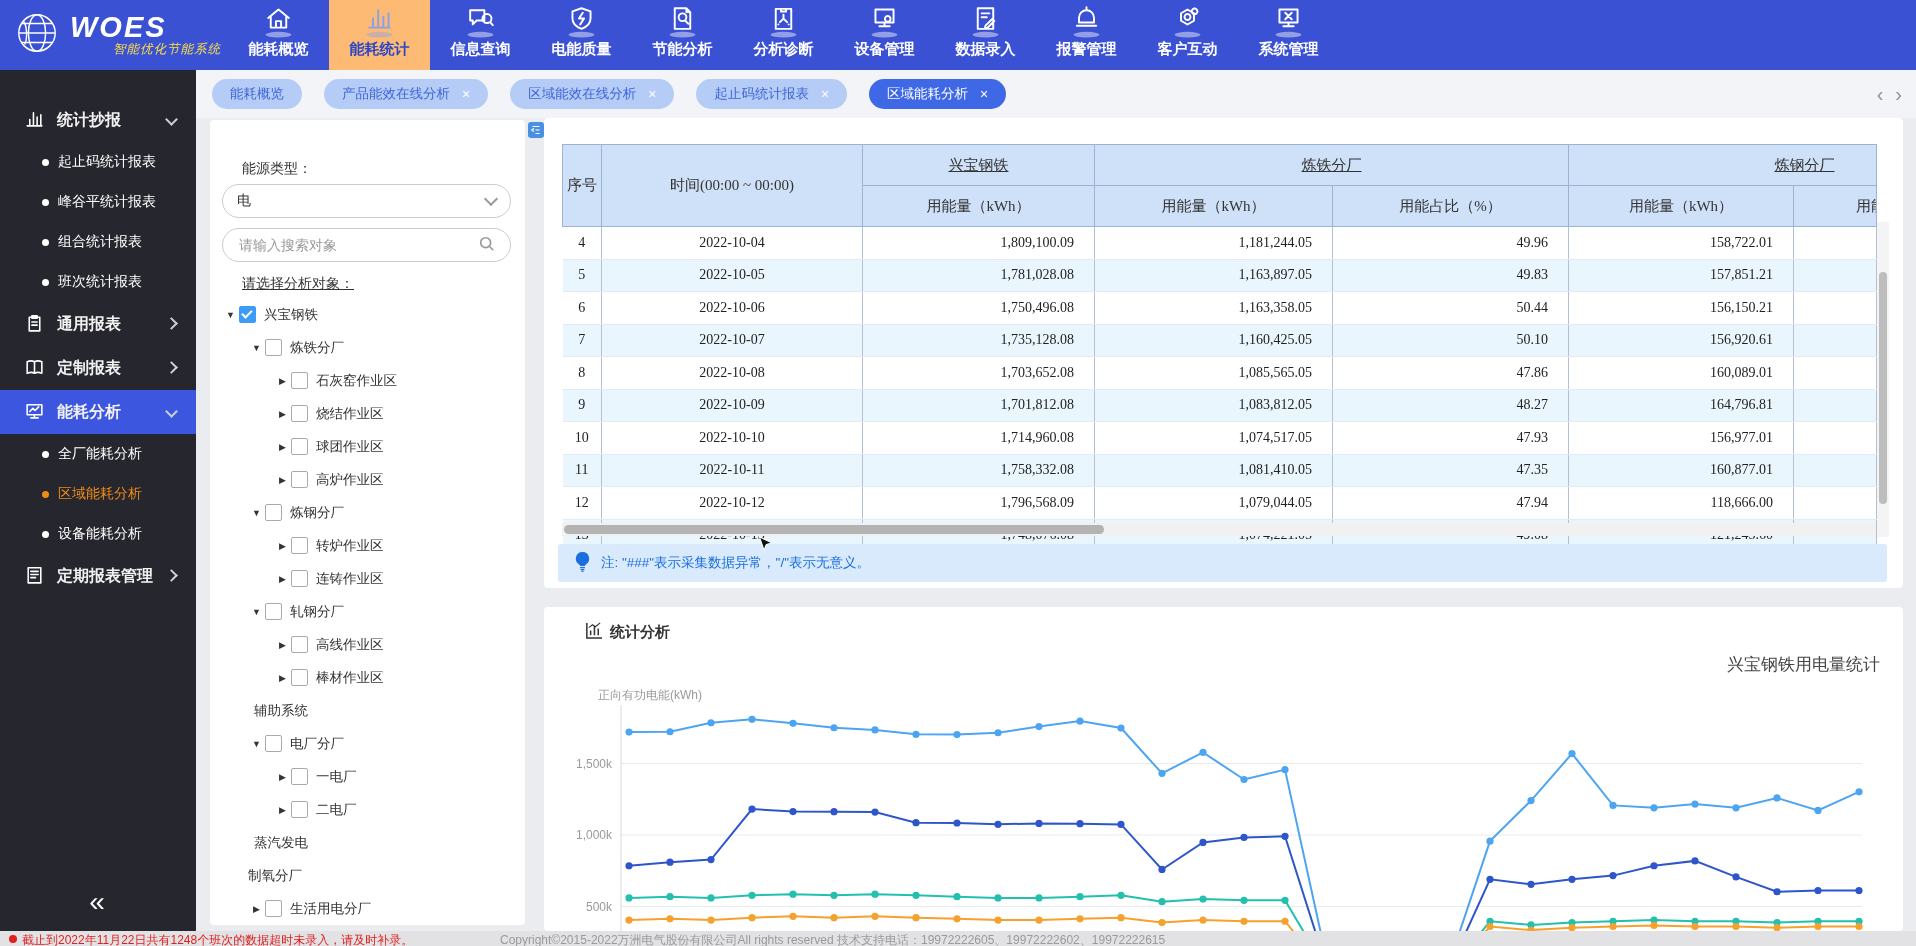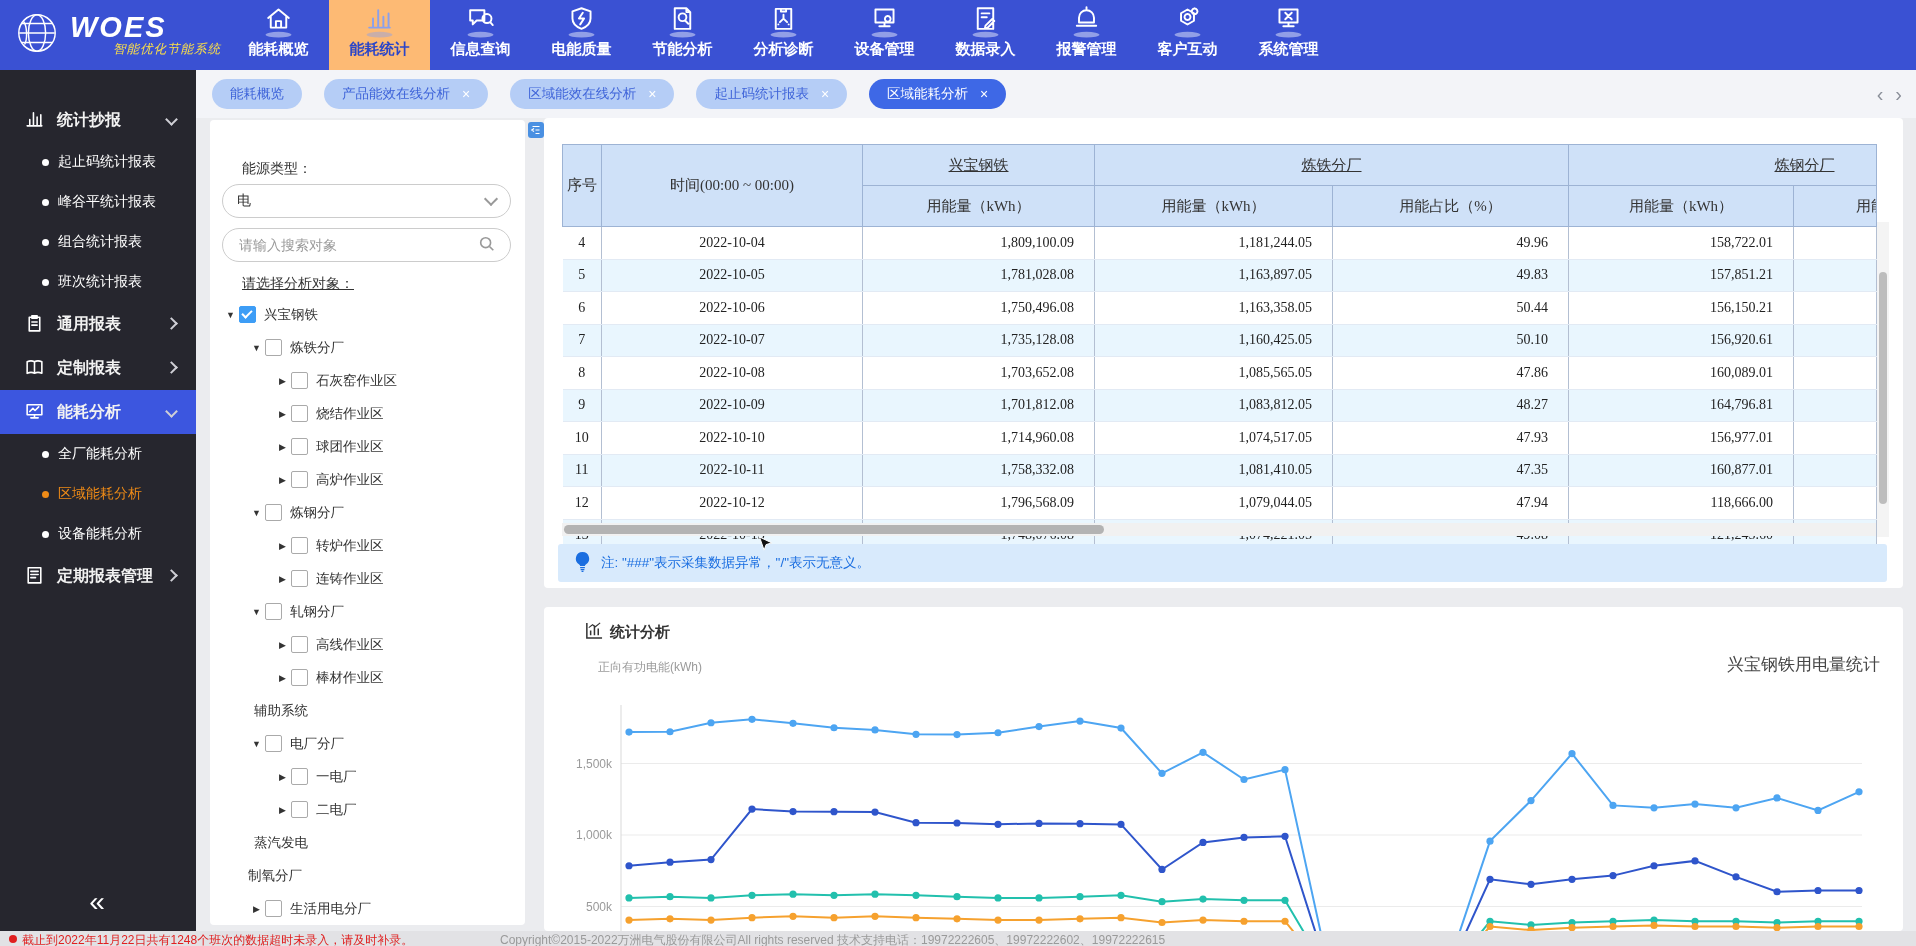--- a/index.html
+++ b/index.html
@@ -86,21 +86,21 @@
   .hscroll .thumb{position:absolute;left:2px;top:2px;width:540px;height:9px;background:#b3b3b3;border-radius:5px;cursor:pointer;}
   .note-bar{position:absolute;left:14px;right:16px;top:426px;height:38px;background:#d8eafc;border-radius:3px;
             display:flex;align-items:center;padding-left:16px;gap:10px;}
   .note-bar .txt{font-size:13.5px;color:#1a6ee0;}
 
   
   .chart-card{position:absolute;left:544px;top:607px;width:1359px;height:324px;background:#fff;border-radius:4px;overflow:hidden;}
   .sec-head{position:absolute;left:40px;top:14px;display:flex;align-items:center;gap:7px;}
   .sec-head .t{font-size:15px;font-weight:700;color:#333;}
   .chart-title{position:absolute;left:0;top:46px;width:1336px;text-align:right;font-size:17px;color:#454545;}
-  .y-label{position:absolute;left:54px;top:52px;font-size:12px;color:#9a9a9a;}
+  .y-label{position:absolute;left:54px;top:80px;font-size:12px;color:#9a9a9a;}
   .plot{position:absolute;left:0;top:92px;}
 
   
   .footer{position:absolute;left:0;top:931px;width:1916px;height:15px;background:#e2e2e5;}
   .alert-txt{position:absolute;left:22px;top:1px;font-size:12px;color:#e01f1f;white-space:nowrap;}
   .red-dot{position:absolute;left:9px;top:4px;width:8px;height:8px;border-radius:50%;background:#e01f1f;}
   .copyright{position:absolute;left:500px;top:1px;font-size:12px;color:#9a9a9a;white-space:nowrap;}
 
   .cursor{position:absolute;left:758px;top:536px;pointer-events:none;}
 </style>

